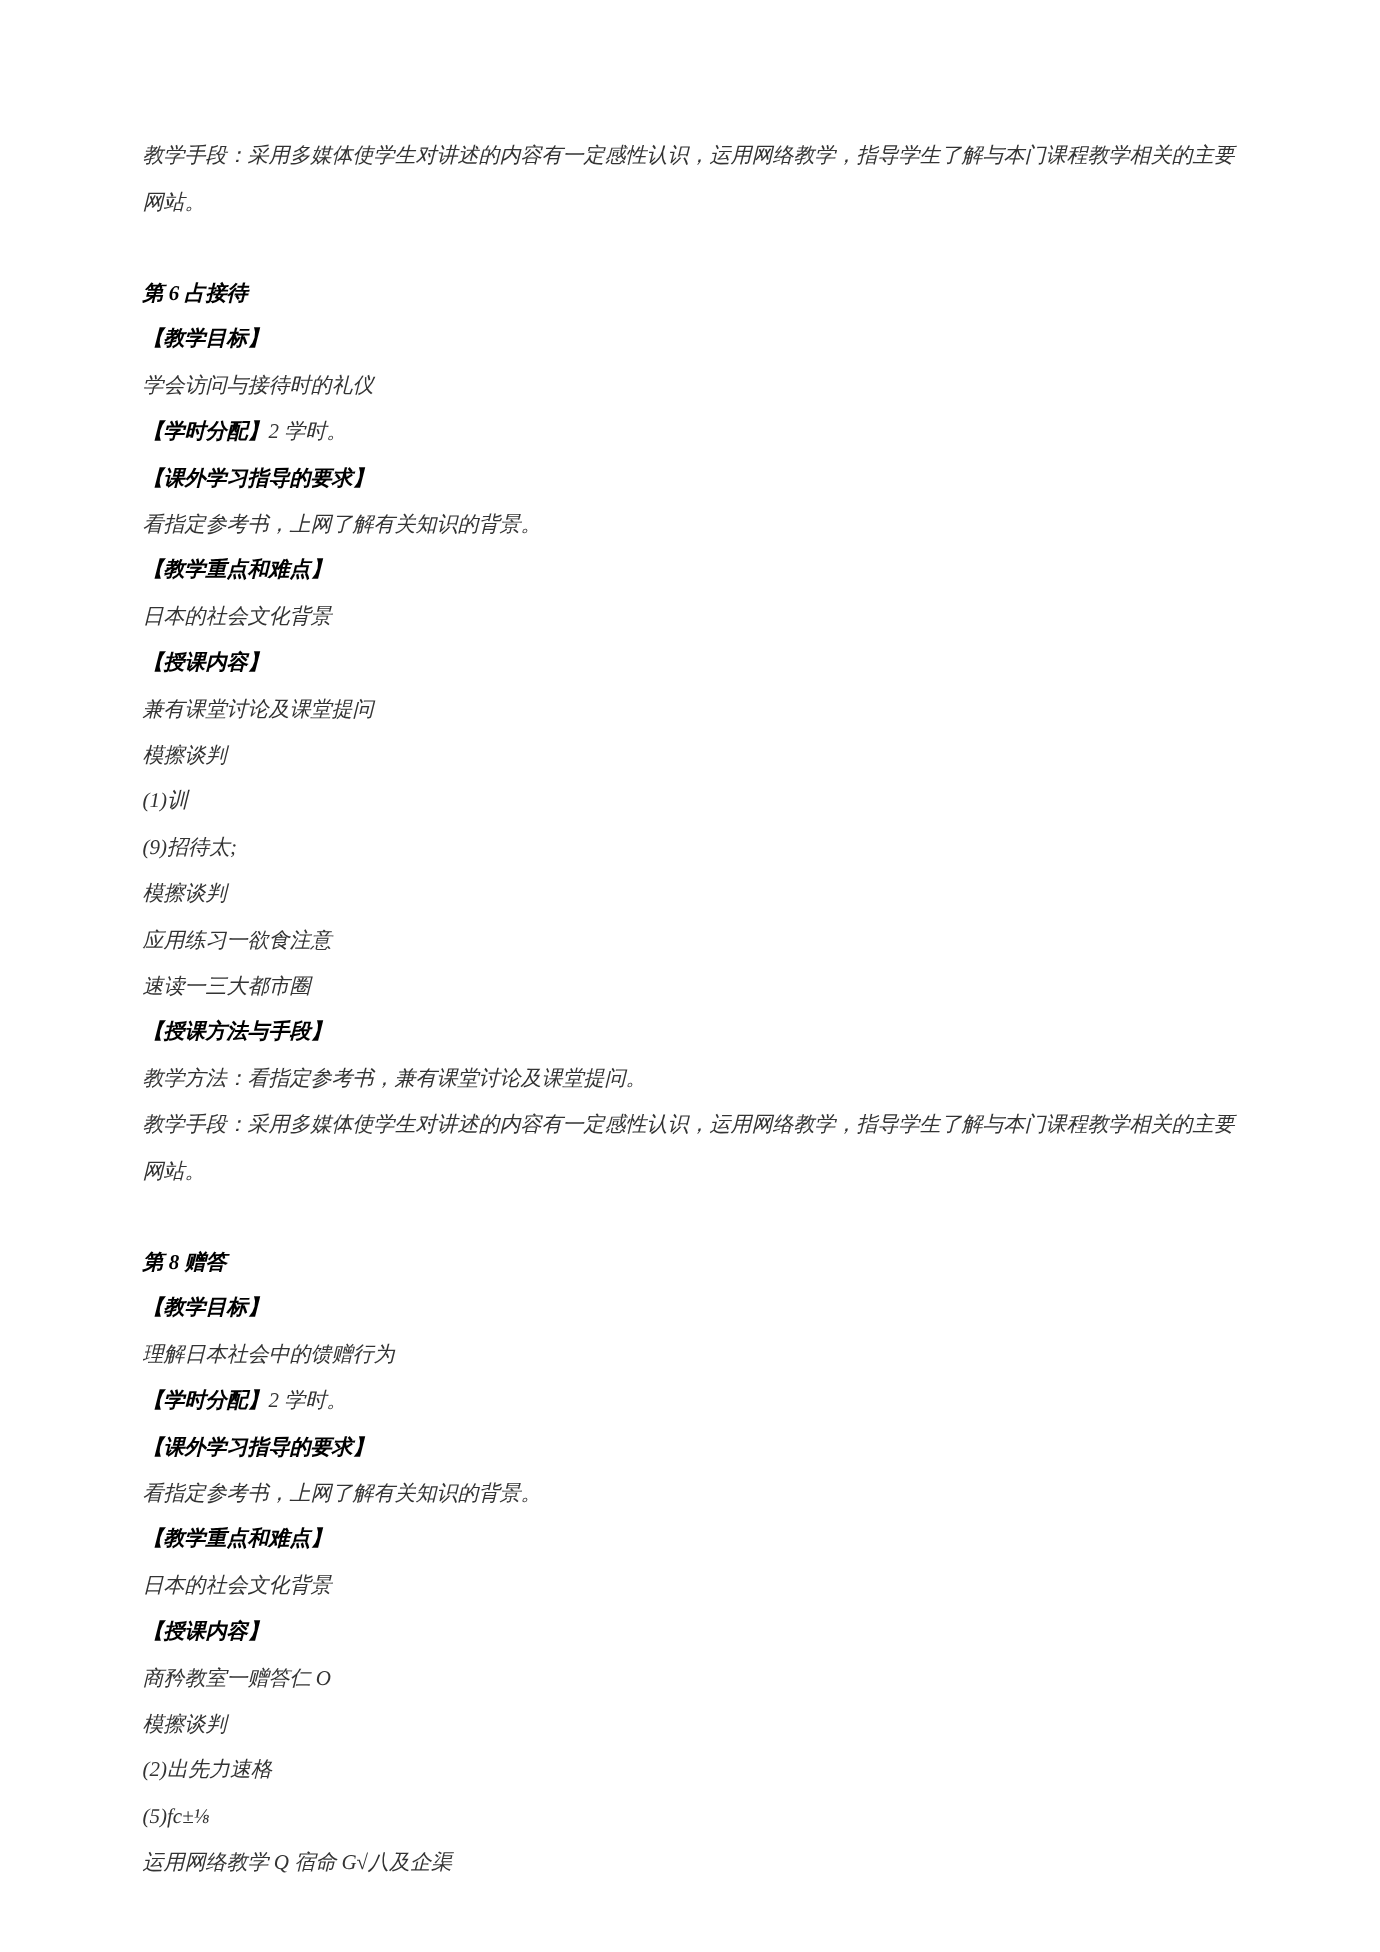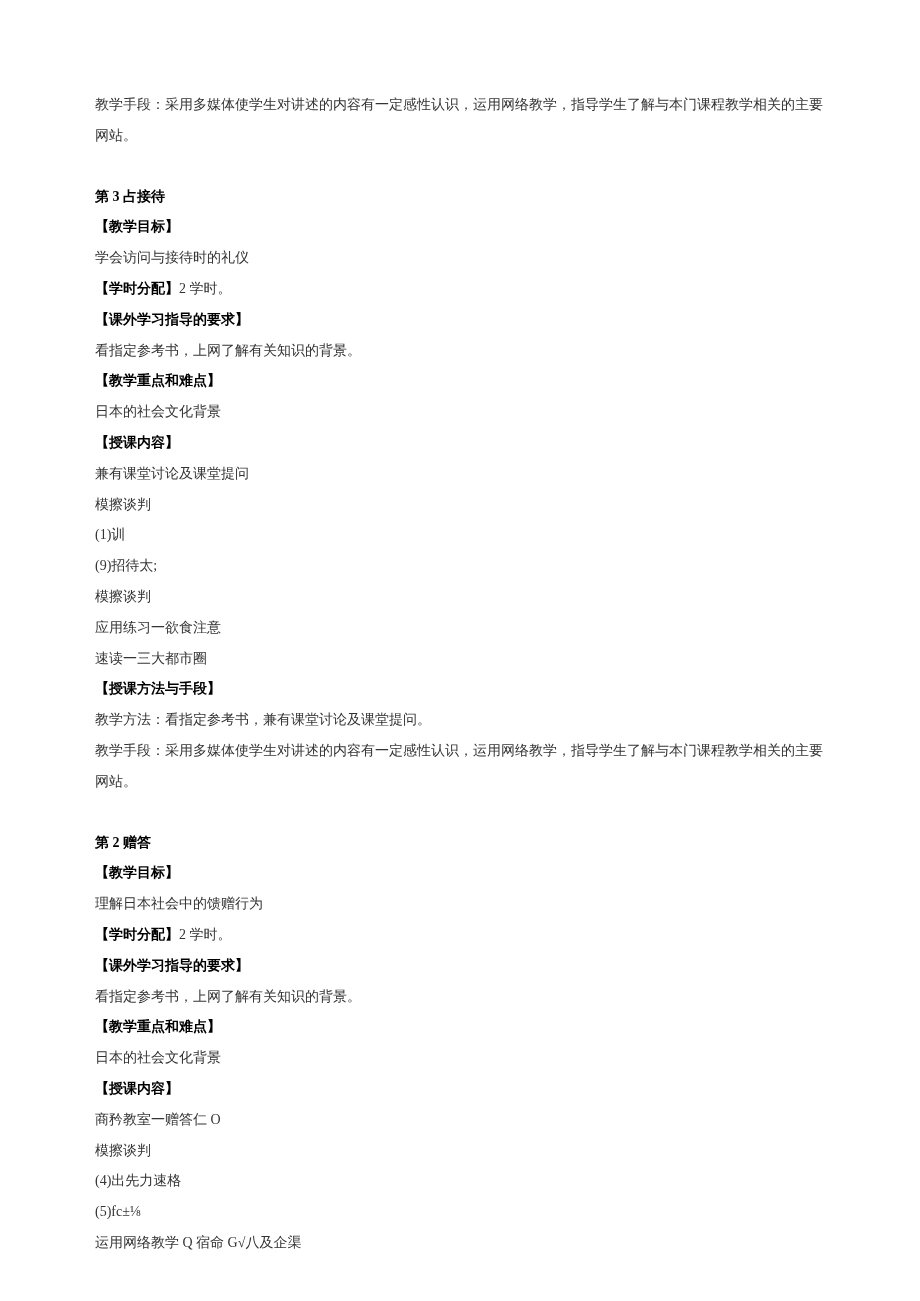--- a/index.html
+++ b/index.html
@@ -7,37 +7,38 @@
       background: #ffffff;
       font-family: "SimSun", "宋体", serif;
       font-size: 14px;
       line-height: 2.2;
       color: #333333;
       padding: 90px 95px;
       width: 920px;
     }
     .para {
       margin: 0;
+      font-style: italic;
     }
     .bold {
       font-weight: bold;
       color: #000000;
     }
     .section-spacer {
       height: 30px;
     }
   </style>
 </head>
 <body>
 
 <p class="para">教学手段：采用多媒体使学生对讲述的内容有一定感性认识，运用网络教学，指导学生了解与本门课程教学相关的主要网站。</p>
 
 <div class="section-spacer"></div>
 
-<p class="para bold">第 3 占接待</p>
+<p class="para bold">第 6 占接待</p>
 <p class="para bold">【教学目标】</p>
 <p class="para">学会访问与接待时的礼仪</p>
 <p class="para"><span class="bold">【学时分配】</span><span>2 学时。</span></p>
 <p class="para bold">【课外学习指导的要求】</p>
 <p class="para">看指定参考书，上网了解有关知识的背景。</p>
 <p class="para bold">【教学重点和难点】</p>
 <p class="para">日本的社会文化背景</p>
 <p class="para bold">【授课内容】</p>
 <p class="para">兼有课堂讨论及课堂提问</p>
 <p class="para">模擦谈判</p>
@@ -45,26 +46,26 @@
 <p class="para">(9)招待太;</p>
 <p class="para">模擦谈判</p>
 <p class="para">应用练习一欲食注意</p>
 <p class="para">速读一三大都市圈</p>
 <p class="para bold">【授课方法与手段】</p>
 <p class="para">教学方法：看指定参考书，兼有课堂讨论及课堂提问。</p>
 <p class="para">教学手段：采用多媒体使学生对讲述的内容有一定感性认识，运用网络教学，指导学生了解与本门课程教学相关的主要网站。</p>
 
 <div class="section-spacer"></div>
 
-<p class="para bold">第 2 赠答</p>
+<p class="para bold">第 8 赠答</p>
 <p class="para bold">【教学目标】</p>
 <p class="para">理解日本社会中的馈赠行为</p>
 <p class="para"><span class="bold">【学时分配】</span><span>2 学时。</span></p>
 <p class="para bold">【课外学习指导的要求】</p>
 <p class="para">看指定参考书，上网了解有关知识的背景。</p>
 <p class="para bold">【教学重点和难点】</p>
 <p class="para">日本的社会文化背景</p>
 <p class="para bold">【授课内容】</p>
 <p class="para">商矜教室一赠答仁 O</p>
 <p class="para">模擦谈判</p>
-<p class="para">(4)出先力速格</p>
+<p class="para">(2)出先力速格</p>
 <p class="para">(5)fc±⅛</p>
 <p class="para">运用网络教学 Q 宿命 G√八及企渠</p>
 
 </body></html>

